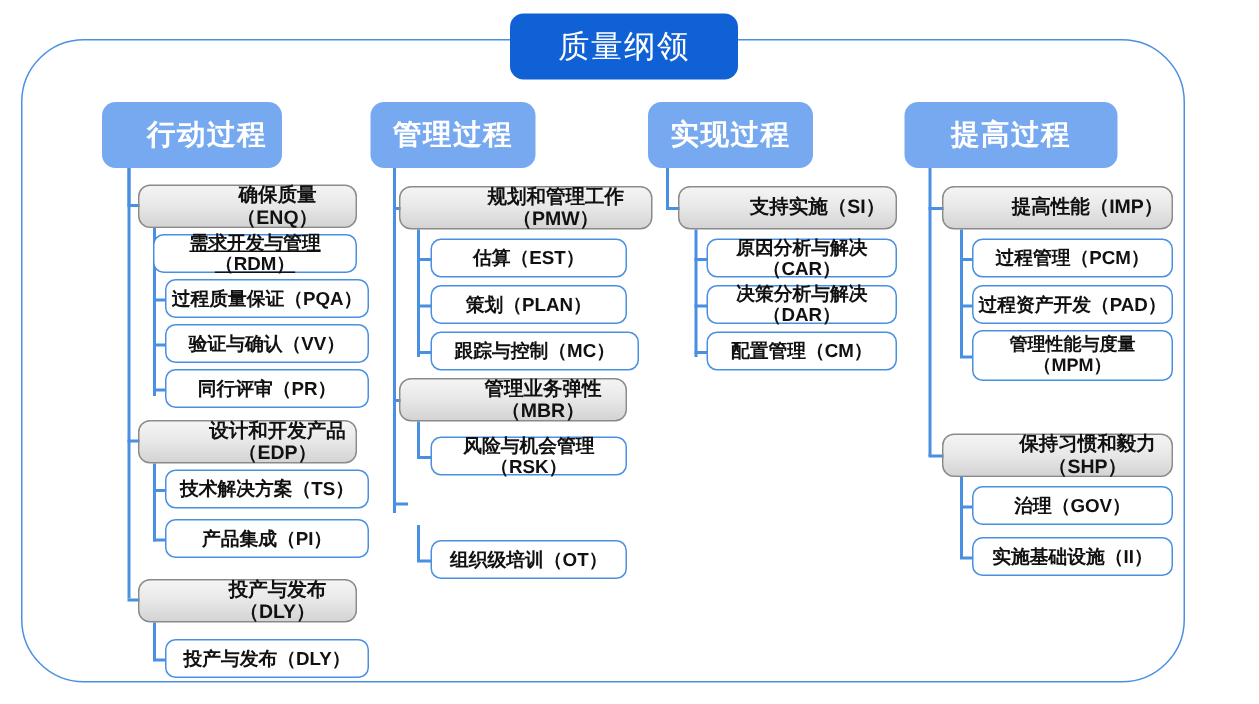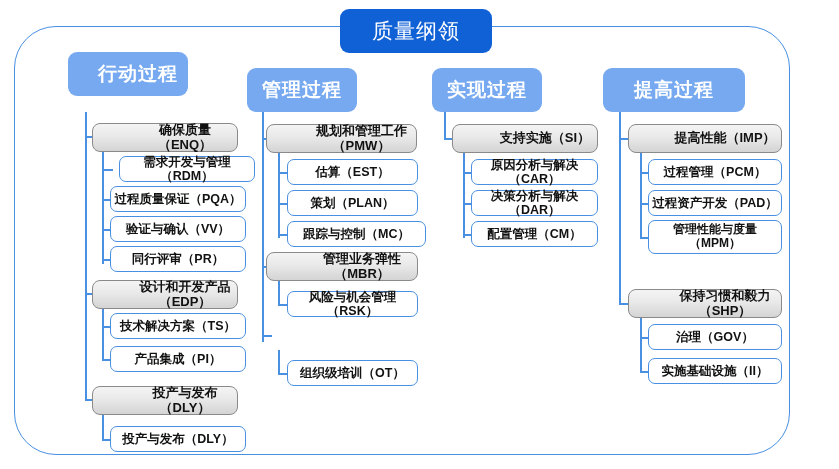--- a/index.html
+++ b/index.html
@@ -111,31 +111,31 @@
 </style>
 </head>
 <body>
 
 <div id="canvas">
 
   <div class="outer-frame"></div>
 
   <div class="title-box">质量纲领</div>
 
-  <div class="col-header" style="left:68px; top:52px; width:120px;padding-left:20px;">行动过程</div>
+  <div class="col-header" style="left:68px; top:68px; width:120px;padding-left:20px;">行动过程</div>
 
   <div class="ln v" style="left:85px; top:112px; height:25px;"></div>
 
   <div class="ln v" style="left:85px; top:112px; height:287px;"></div>
 
   <div class="ln h" style="left:85px; top:136px; width:12px;"></div>
   <div class="cat-box" style="left:92px; top:123px; width:146px;">确保质量（ENQ）</div>
   <div class="ln v" style="left:102px; top:152px; height:112px;"></div>
   <div class="ln h" style="left:102px; top:169px; width:11px;"></div>
-  <div class="sub-box" style="left:119px; top:156px; width:136px;">需求开发与管理（RDM）</div>
+  <div class="sub-box" style="left:102px; top:156px; width:136px;text-decoration:underline;">需求开发与管理（RDM）</div>
   <div class="ln h" style="left:102px; top:199px; width:11px;"></div>
   <div class="sub-box" style="left:110px; top:186px; width:136px;">过程质量保证（PQA）</div>
   <div class="ln h" style="left:102px; top:229px; width:11px;"></div>
   <div class="sub-box" style="left:110px; top:216px; width:136px;">验证与确认（VV）</div>
   <div class="ln h" style="left:102px; top:259px; width:11px;"></div>
   <div class="sub-box" style="left:110px; top:246px; width:136px;">同行评审（PR）</div>
 
   <div class="ln h" style="left:85px; top:293px; width:12px;"></div>
   <div class="cat-box" style="left:92px; top:280px; width:146px;">设计和开发产品（EDP）</div>
   <div class="ln v" style="left:102px; top:309px; height:52px;"></div>
@@ -147,21 +147,21 @@
   <div class="ln h" style="left:85px; top:399px; width:12px;"></div>
   <div class="cat-box" style="left:92px; top:386px; width:146px;">投产与发布（DLY）</div>
   <div class="ln v" style="left:102px; top:415px; height:25px;"></div>
   <div class="ln h" style="left:102px; top:439px; width:11px;"></div>
   <div class="sub-box" style="left:110px; top:426px; width:136px;">投产与发布（DLY）</div>
 
   <div class="col-header" style="left:247px; top:68px; width:110px;">管理过程</div>
   <div class="ln v" style="left:262px; top:112px; height:230px;"></div>
 
   <div class="ln h" style="left:262px; top:138px; width:10px;"></div>
-  <div class="cat-box" style="left:266px; top:124px; width:151px;text-align:center;">规划和管理工作（PMW）</div>
+  <div class="cat-box" style="left:266px; top:124px; width:169px;text-align:center;">规划和管理工作（PMW）</div>
   <div class="ln v" style="left:278px; top:153px; height:85px;"></div>
   <div class="ln h" style="left:278px; top:172px; width:12px;"></div>
   <div class="sub-box" style="left:287px; top:159px; width:131px;">估算（EST）</div>
   <div class="ln h" style="left:278px; top:203px; width:12px;"></div>
   <div class="sub-box" style="left:287px; top:190px; width:131px;">策划（PLAN）</div>
   <div class="ln h" style="left:278px; top:234px; width:12px;"></div>
   <div class="sub-box" style="left:287px; top:221px; width:139px;">跟踪与控制（MC）</div>
 
   <div class="ln h" style="left:262px; top:266px; width:10px;"></div>
   <div class="cat-box" style="left:266px; top:252px; width:152px;">管理业务弹性（MBR）</div>

